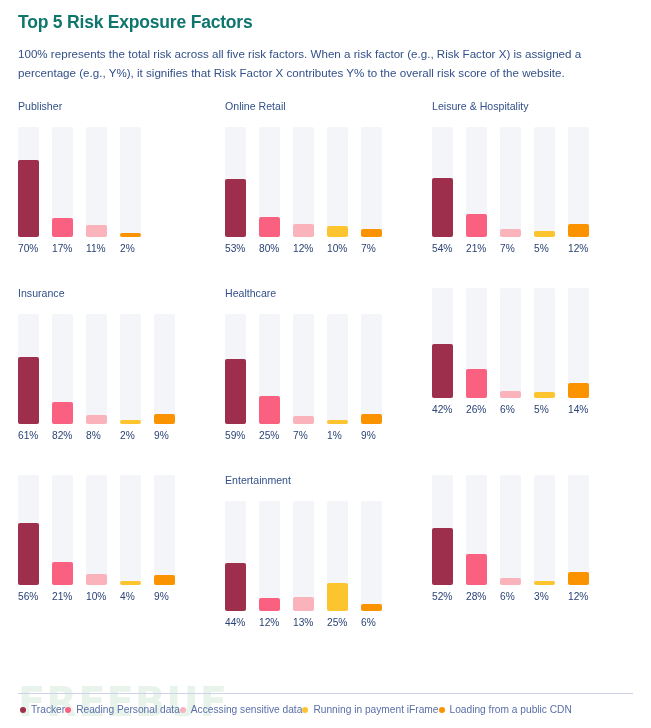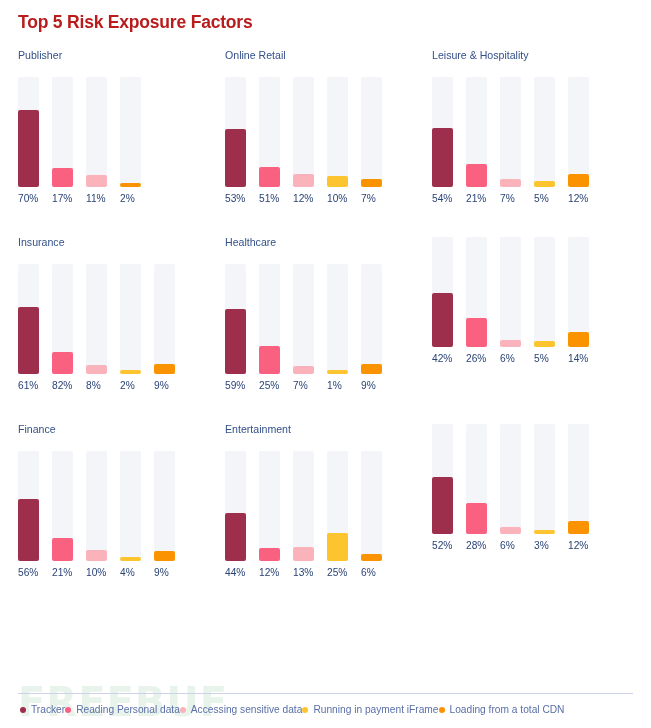--- a/index.html
+++ b/index.html
@@ -16,21 +16,21 @@
     overflow: hidden;
   }
 
   
   .header {
     padding: 12px 18px 0 18px;
   }
   .page-title {
     font-size: 17.5px;
     font-weight: bold;
-    color: #b91c1c;
+    color: #0f766e;
     letter-spacing: -0.2px;
     margin: 0 0 13px 0;
     line-height: 1.15;
   }
   .page-desc {
     font-size: 11.6px;
     line-height: 1.62;
     color: #33508a;
     margin: 0;
     max-width: 625px;
@@ -144,20 +144,21 @@
     font-size: 10.2px;
     color: #5a6fa8;
     line-height: 1;
   }
 </style>
 </head>
 <body>
 
 <div class="header">
   <h1 class="page-title">Top 5 Risk Exposure Factors</h1>
+  <p class="page-desc">100% represents the total risk across all five risk factors. When a risk factor (e.g., Risk Factor X) is assigned a percentage (e.g., Y%), it signifies that Risk Factor X contributes Y% to the overall risk score of the website.</p>
 </div>
 
 <div class="panel-grid">
     <div class="panel">
       <div class="panel-title">Publisher</div>
       <div class="bars">
         <div class="bar-col">
           <div class="track"></div>
           <div class="fill" style="height: 77px; background: rgb(158, 47, 76);"></div>
         </div>
@@ -200,21 +201,21 @@
           <div class="track"></div>
           <div class="fill" style="height: 11px; background: rgb(252, 197, 48);"></div>
         </div>
         <div class="bar-col">
           <div class="track"></div>
           <div class="fill" style="height: 8px; background: rgb(251, 146, 0);"></div>
         </div>
       </div>
       <div class="labels">
         <div class="label">53%</div>
-        <div class="label">51%</div>
+        <div class="label">80%</div>
         <div class="label">12%</div>
         <div class="label">10%</div>
         <div class="label">7%</div>
       </div>
     </div>
     <div class="panel">
       <div class="panel-title">Leisure &amp; Hospitality</div>
       <div class="bars">
         <div class="bar-col">
           <div class="track"></div>
@@ -334,21 +335,20 @@
       </div>
       <div class="labels">
         <div class="label">42%</div>
         <div class="label">26%</div>
         <div class="label">6%</div>
         <div class="label">5%</div>
         <div class="label">14%</div>
       </div>
     </div>
     <div class="panel">
-      <div class="panel-title">Finance</div>
       <div class="bars">
         <div class="bar-col">
           <div class="track"></div>
           <div class="fill" style="height: 62px; background: rgb(158, 47, 76);"></div>
         </div>
         <div class="bar-col">
           <div class="track"></div>
           <div class="fill" style="height: 23px; background: rgb(250, 96, 128);"></div>
         </div>
         <div class="bar-col">
@@ -453,16 +453,16 @@
       <div class="legend-item">
         <span class="legend-dot" style="background: rgb(251, 179, 187);"></span>
         <span class="legend-label">Accessing sensitive data</span>
       </div>
       <div class="legend-item">
         <span class="legend-dot" style="background: rgb(252, 197, 48);"></span>
         <span class="legend-label">Running in payment iFrame</span>
       </div>
       <div class="legend-item">
         <span class="legend-dot" style="background: rgb(251, 146, 0);"></span>
-        <span class="legend-label">Loading from a total CDN</span>
+        <span class="legend-label">Loading from a public CDN</span>
       </div>
     </div>
 </div>
 
 </body></html>

